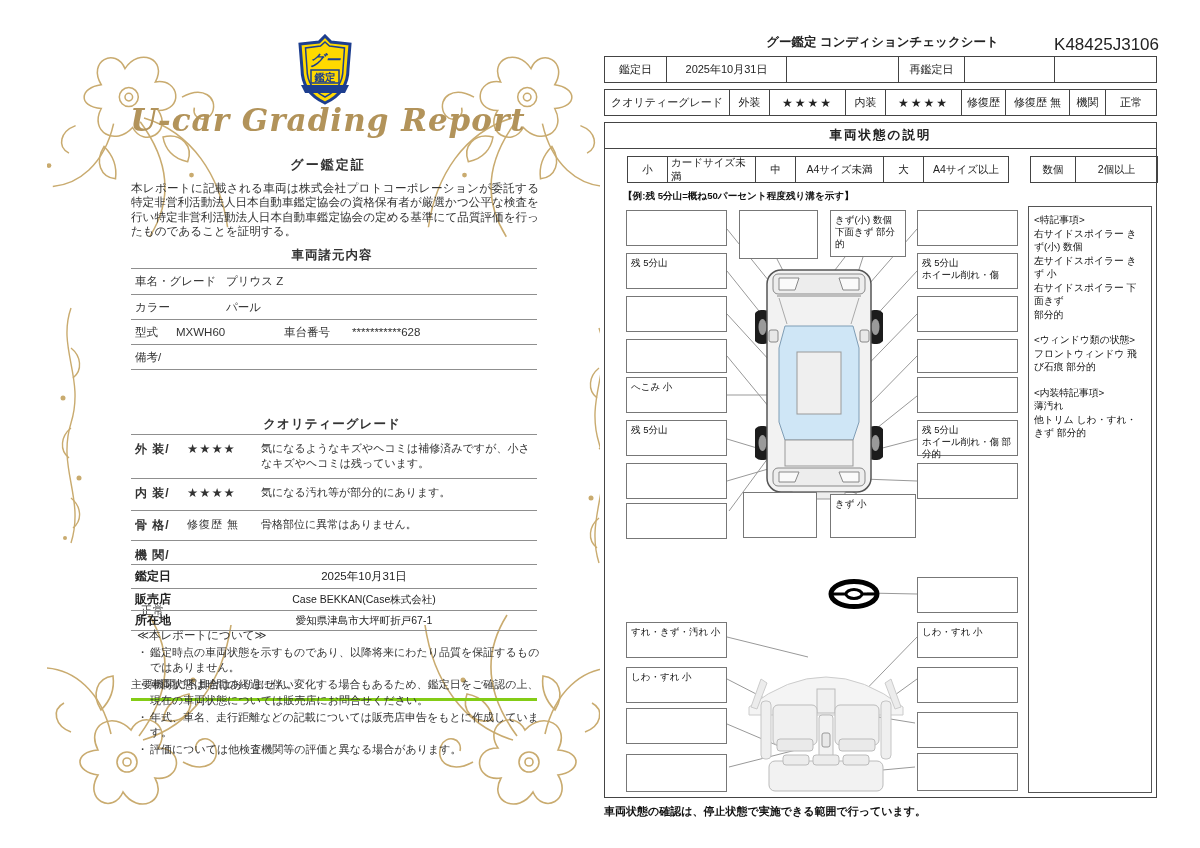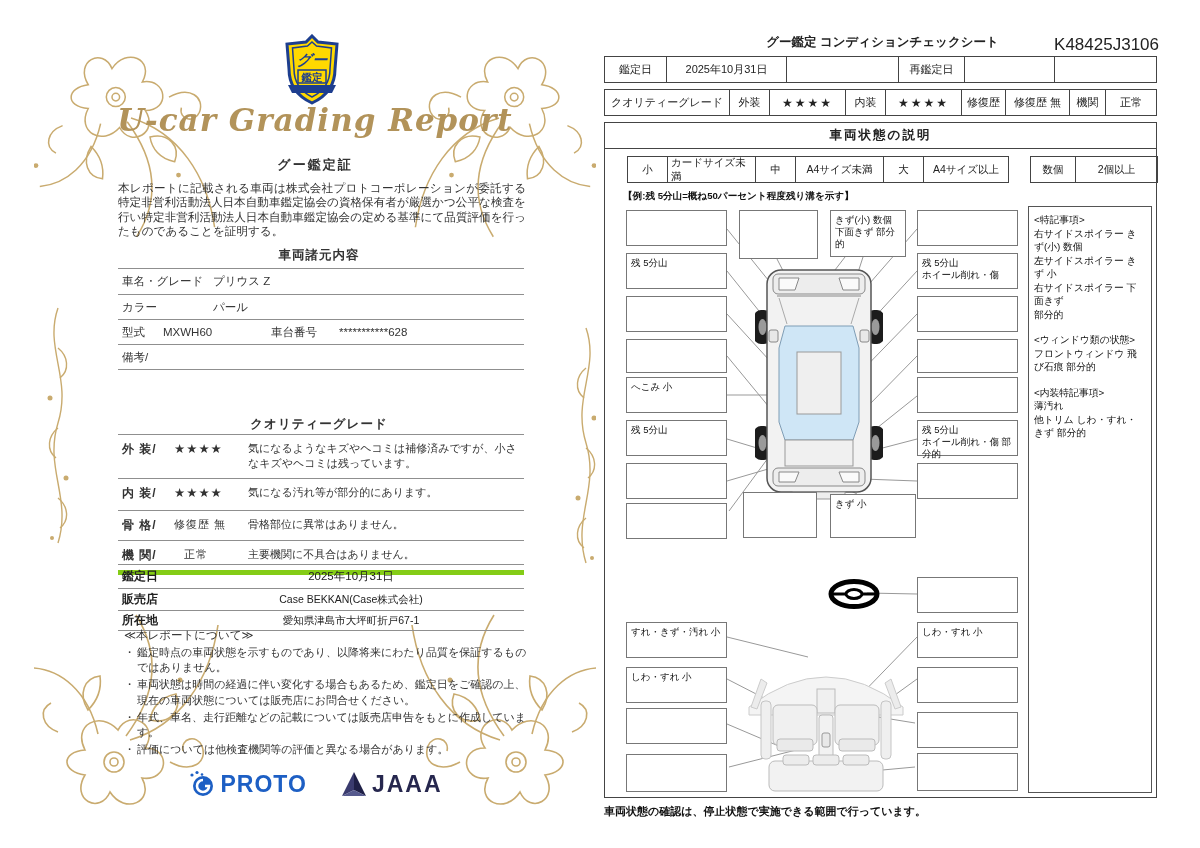--- a/index.html
+++ b/index.html
@@ -1,19 +1,19 @@
 <!DOCTYPE html>
 <html><head>
 <meta charset="utf-8">
 <style>
   * { margin:0; padding:0; box-sizing:border-box; }
   html,body { width:1200px; height:848px; background:#ffffff; overflow:hidden;
     font-family:"Liberation Sans","DejaVu Sans",sans-serif; color:#222; }
   .page { position:absolute; background:#fff; }
-  .page-left  { left:34px; top:28px; width:562px; height:796px; }
+  .page-left  { left:47px; top:28px; width:562px; height:796px; }
   .page-right { left:600px; top:28px; width:566px; height:804px; }
 
   
   .ornaments { position:absolute; inset:0; pointer-events:none; }
   .badge-wrap { position:absolute; left:247px; top:6px; width:62px; height:72px; }
   .script-title { position:absolute; left:40px; top:74px; width:482px; text-align:center;
     font-family:"DejaVu Serif","Liberation Serif",serif; font-style:italic; font-weight:bold;
     font-size:31px; color:#b2935a; letter-spacing:1px; }
   .cert-title { position:absolute; left:40px; top:128px; width:482px; text-align:center;
     font-size:13px; font-weight:bold; color:#333; letter-spacing:2px; }
@@ -21,21 +21,21 @@
     line-height:14.4px; text-align:justify; color:#333; }
   .sec-h { position:absolute; width:402px; left:84px; text-align:center; font-weight:bold;
     font-size:12.5px; color:#333; letter-spacing:1px; }
   .ltable { position:absolute; left:84px; width:406px; }
   .lrow { display:flex; align-items:center; border-top:1px solid #8f8f8f; font-size:11.5px; color:#333; }
   .lrow:last-child { border-bottom:1px solid #8f8f8f; }
   .lbl { flex:0 0 95px; padding-left:4px; }
   .lbl2 { padding-left:4px; }
   .val { }
   .grow { display:flex; border-top:1px solid #8f8f8f; font-size:11px; color:#333; padding:6px 0; align-items:flex-start; }
-  .grow:last-child { border-bottom:5px solid #84cc16; }
+  .grow:last-child { border-bottom:3px solid #84cc16;flex-direction:column; }
   .g-lbl { flex:0 0 56px; padding-left:4px; font-size:12px; font-weight:bold; letter-spacing:1px; }
   .g-val { flex:0 0 74px; font-size:12.5px; font-weight:bold; letter-spacing:1px; text-align:left; }
   .g-val.small { font-size:11px; font-weight:normal; }
   .g-desc { flex:1; line-height:1.4; padding-right:2px; }
   .irow { display:flex; align-items:center; border-top:1px solid #8f8f8f; font-size:11.5px; }
   .irow:last-child { border-bottom:1px solid #8f8f8f; }
   .i-lbl { flex:0 0 60px; padding-left:4px; font-weight:bold; font-size:12px; }
   .i-val { flex:1; text-align:center; }
   .about { position:absolute; left:90px; top:600px; width:404px; font-size:11px; color:#333; }
   .about-title { font-size:11.5px; margin-bottom:2px; }
@@ -191,40 +191,20 @@
   </div>
 
   <div class="about">
     <div class="about-title">≪本レポートについて≫</div>
     <div class="about-item">鑑定時点の車両状態を示すものであり、以降将来にわたり品質を保証するものではありません。</div>
     <div class="about-item">車両状態は時間の経過に伴い変化する場合もあるため、鑑定日をご確認の上、現在の車両状態については販売店にお問合せください。</div>
     <div class="about-item">年式、車名、走行距離などの記載については販売店申告をもとに作成しています。</div>
     <div class="about-item">評価については他検査機関等の評価と異なる場合があります。</div>
   </div>
 
-  <div class="logos">
-    <div class="logo-proto">
-      <svg width="28" height="28" viewBox="0 0 28 28">
-        <circle cx="15" cy="16" r="10" fill="#1d5fc4"></circle>
-        <path d="M15,10 a6,6 0 1,0 6,6 l-4,0" fill="none" stroke="#fff" stroke-width="2.6"></path>
-        <circle cx="4" cy="5" r="1.6" fill="#1d5fc4"></circle>
-        <circle cx="9" cy="2.5" r="1.6" fill="#1d5fc4"></circle>
-        <circle cx="14" cy="4.5" r="1.3" fill="#1d5fc4"></circle>
-      </svg>
-      <span>PROTO</span>
-    </div>
-    <div class="logo-jaaa">
-      <svg width="26" height="26" viewBox="0 0 26 26">
-        <polygon points="13,1 1,25 13,19" fill="#3a3b6e"></polygon>
-        <polygon points="13,1 25,25 13,19" fill="#1f2047"></polygon>
-        <polygon points="1,25 13,19 25,25" fill="#565a8e"></polygon>
-      </svg>
-      <span>JAAA</span>
-    </div>
-  </div>
 </div>
 
 <div class="page page-right">
 
   <div class="r-titlebar">
     <div class="r-title">グー鑑定  コンディションチェックシート</div>
     <div class="r-no">K48425J3106</div>
   </div>
 
   <div class="flex-table date-table">

